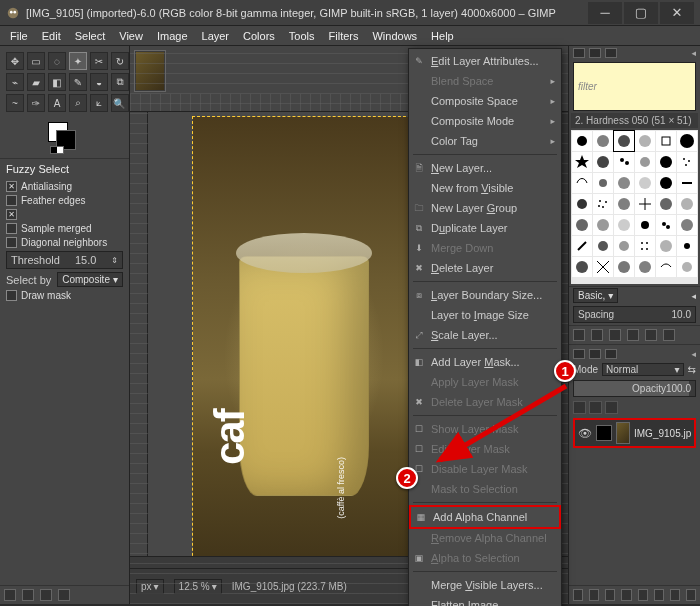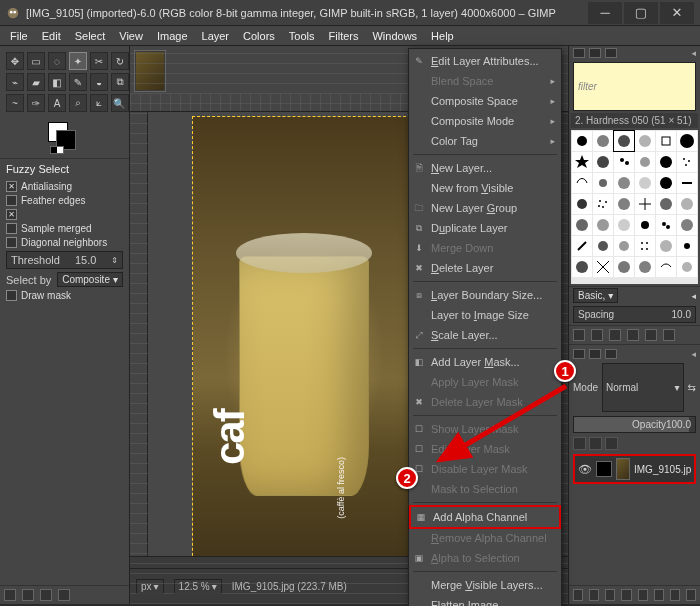--- a/index.html
+++ b/index.html
@@ -81,21 +81,21 @@
 .brushgrid { height: 154px; margin: 2px; background: #e8e8e8; display: grid; grid-template-columns: repeat(6,1fr); grid-auto-rows: 20px; gap: 1px; padding: 1px; overflow: hidden; }
 .brush { background: #fff; display: flex; align-items: center; justify-content: center; }
 .brush svg { width: 16px; height: 16px; }
 .bottom-strip { height:18px; display:flex; align-items:center; justify-content:space-between; padding:0 4px; border-top:1px solid #333;}
 .spacing-row { display:flex; justify-content:space-between; background:#3a3a3a; border:1px solid #222; padding:2px 4px; margin:2px 4px; font-size:10px;}
 .iconrow { display:flex; gap:6px; padding:3px 4px; border-top:1px solid #333;}
 .minicon { width:12px; height:12px; border:1px solid #666; background:#333; }
 .layersection { flex:1; display:flex; flex-direction:column; border-top:1px solid #333; padding-top:2px;}
 .moderow { display:flex; align-items:center; padding:2px 4px; gap:4px;}
 .moderow .lbl { font-size:10px; color:#ccc;}
-.moderow .sel { flex:1; background:#3a3a3a; border:1px solid #222; font-size:10px; padding:18px 3px; display:flex; justify-content:space-between;gap:20px;}
+.moderow .sel { flex:1; background:#3a3a3a; border:1px solid #222; font-size:10px; padding:0 3px; display:flex; justify-content:space-between;gap:20px;}
 .opacity-row { display:flex; justify-content:flex-end; background:linear-gradient(90deg,#5a5a5a 95%,#3a3a3a 95%); border:1px solid #222; padding:2px 4px; margin:2px 4px; font-size:10px;}
 .layertools { display:flex; gap:3px; padding:2px 4px;}
 .ltool { width:13px; height:13px; background:#333; border:1px solid #555;}
 .layerlist { flex:1; margin:2px 4px; }
 .layer-row { display:flex; align-items:center; gap:4px; background:#333; border:2px solid #d00; padding:3px 3px; height:30px; }
 .eye { width:14px; height:14px; display:flex; align-items:center; justify-content:center; color:#ccc;}
 .layerthumb-bw { width:16px; height:16px; background:#000; border:1px solid #666;}
 .layerthumb-img { width:14px; height:22px; background:linear-gradient(135deg,#6b5a2a,#3a2f18); border:1px solid #666;}
 .layername { font-size:10px; color:#ddd; flex:1; overflow:hidden;}
 

